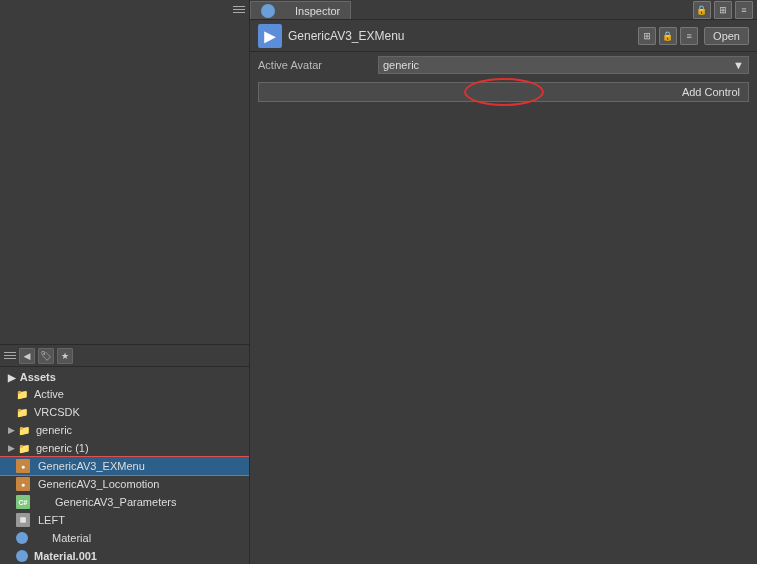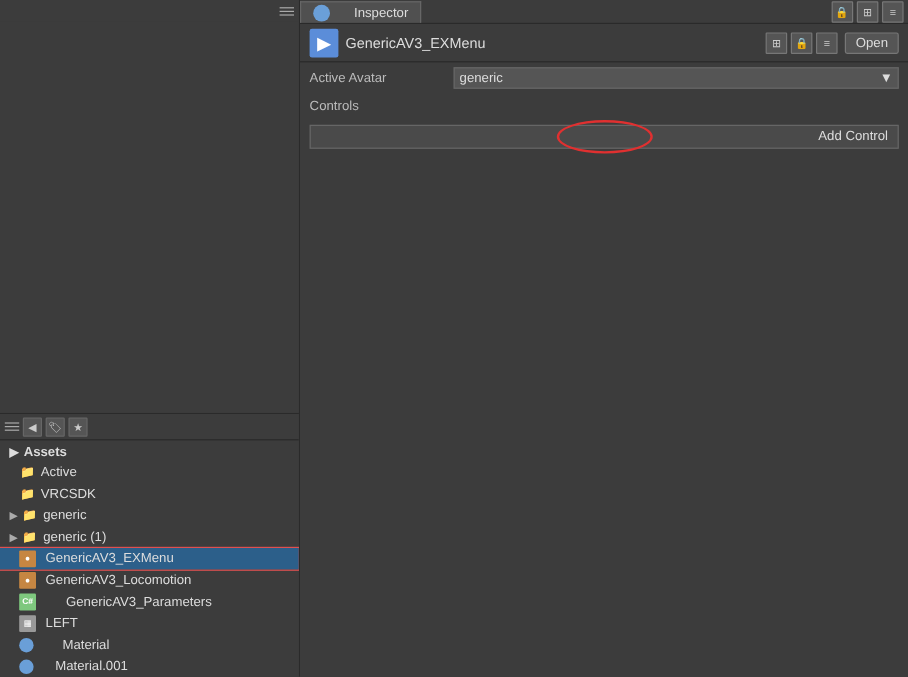--- a/index.html
+++ b/index.html
@@ -440,21 +440,21 @@
           <span style="margin-left:4px;">LEFT</span>
         </div>
 
         <div class="asset-item">
           <div class="icon" style="width:12px;height:12px;background:#6a9fd8;border-radius:50%;margin-right:2px;"></div>
           <span style="margin-left:2px;padding-left:20px;">Material</span>
         </div>
 
         <div class="asset-item">
           <div class="icon" style="width:12px;height:12px;background:#6a9fd8;border-radius:50%;margin-right:2px;"></div>
-          <span style="margin-left:16px;">Material.001</span>
+          <span style="margin-left:4px;font-weight:bold;">Material.001</span>
         </div>
 
       </div>
     </div>
   </div>
 
   <div class="right-panel">
 
     <div class="inspector-tab-bar">
       <div class="inspector-tab">
@@ -486,23 +486,20 @@
       <div class="inspector-field">
         <span class="field-label">Active Avatar</span>
         <div class="field-value">
           <div class="field-dropdown">
             <span>generic</span>
             <span>▼</span>
           </div>
         </div>
       </div>
 
-      <div class="inspector-field">
-        <span class="field-label">Controls</span>
-      </div>
 
       <div class="add-control-row">
         <button class="add-control-btn">
           <span>Add Control</span>
           <div class="red-circle"></div>
         </button>
       </div>
 
     </div>
   </div>

